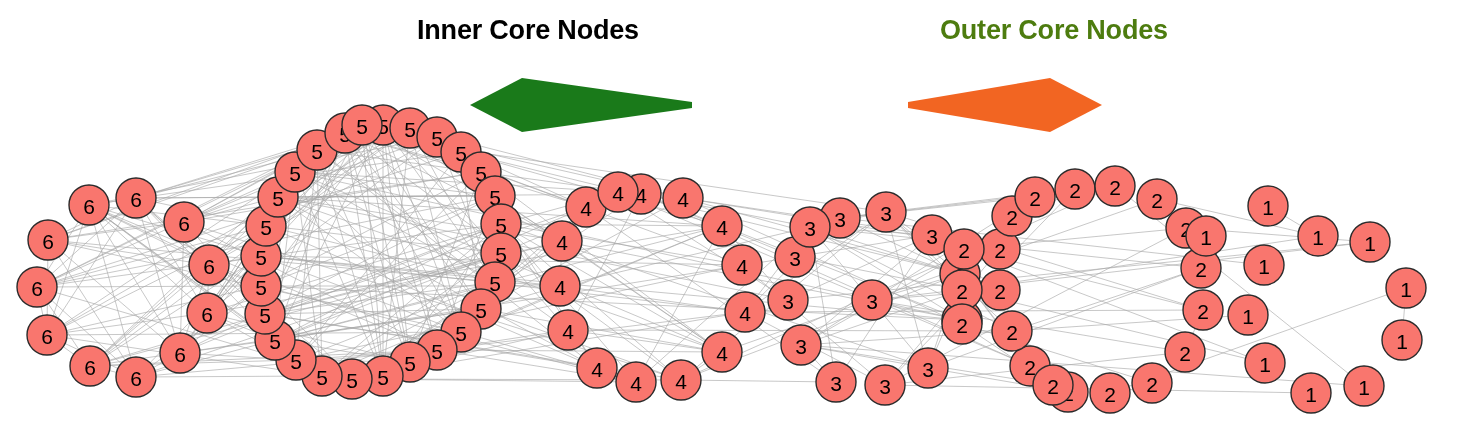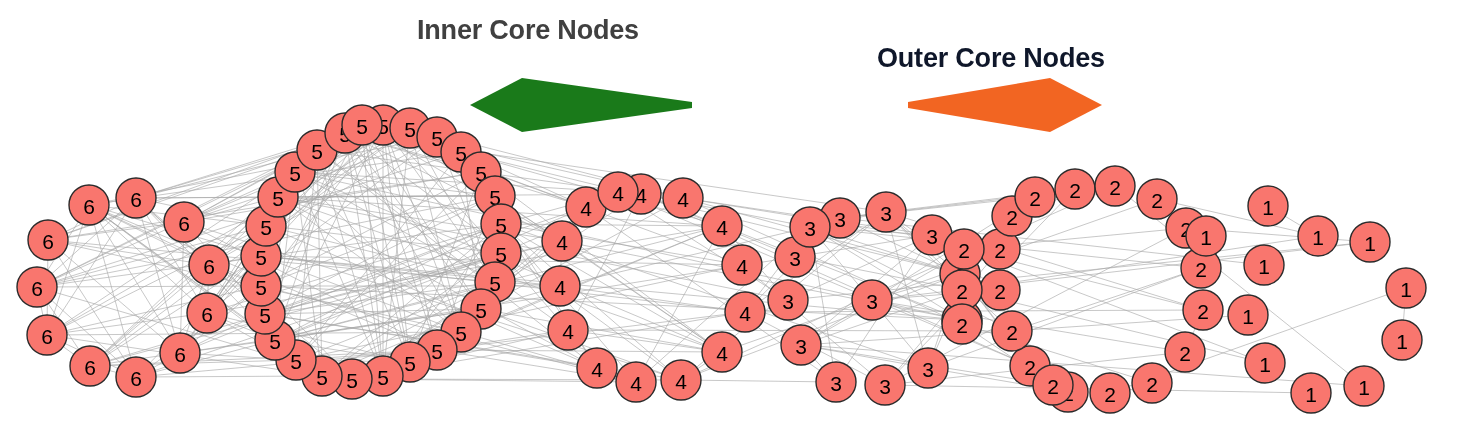--- a/index.html
+++ b/index.html
@@ -827,17 +827,17 @@
           <circle cx="1206" cy="236" r="20" fill="#f9766e" class="node-circle"></circle>
           <text x="1206" y="237" class="node-text" font-size="21">1</text>
         </g>
         <g>
           <circle cx="1268" cy="206" r="20" fill="#f9766e" class="node-circle"></circle>
           <text x="1268" y="207" class="node-text" font-size="21">1</text>
         </g>
       </g>
   </svg>
 
-  <div class="core-label" id="inner-core-label" style="left: 417px; top: 15px; color: #404040;">Inner Core Nodes</div>
+  <div class="core-label" id="inner-core-label" style="left: 417px; top: 15px; color: #000000;">Inner Core Nodes</div>
 
-  <div class="core-label" id="outer-core-label" style="left: 877px; top: 15px; color: #0f172a; margin-top: 28px;">Outer Core Nodes</div>
+  <div class="core-label" id="outer-core-label" style="left: 940px; top: 15px; color: #4d7c0f;">Outer Core Nodes</div>
 
 </div>
 
 </body></html>

